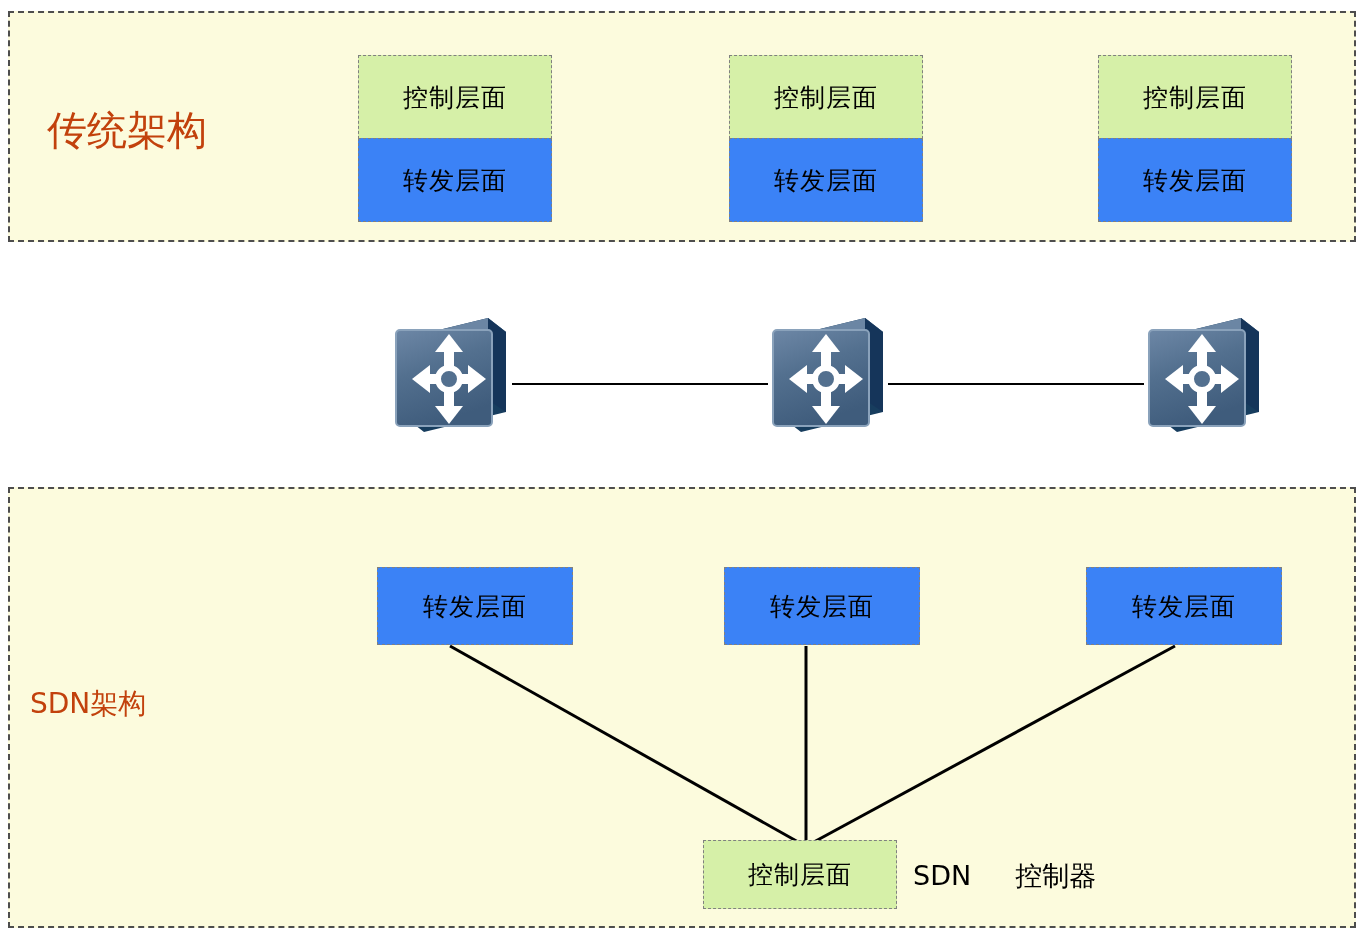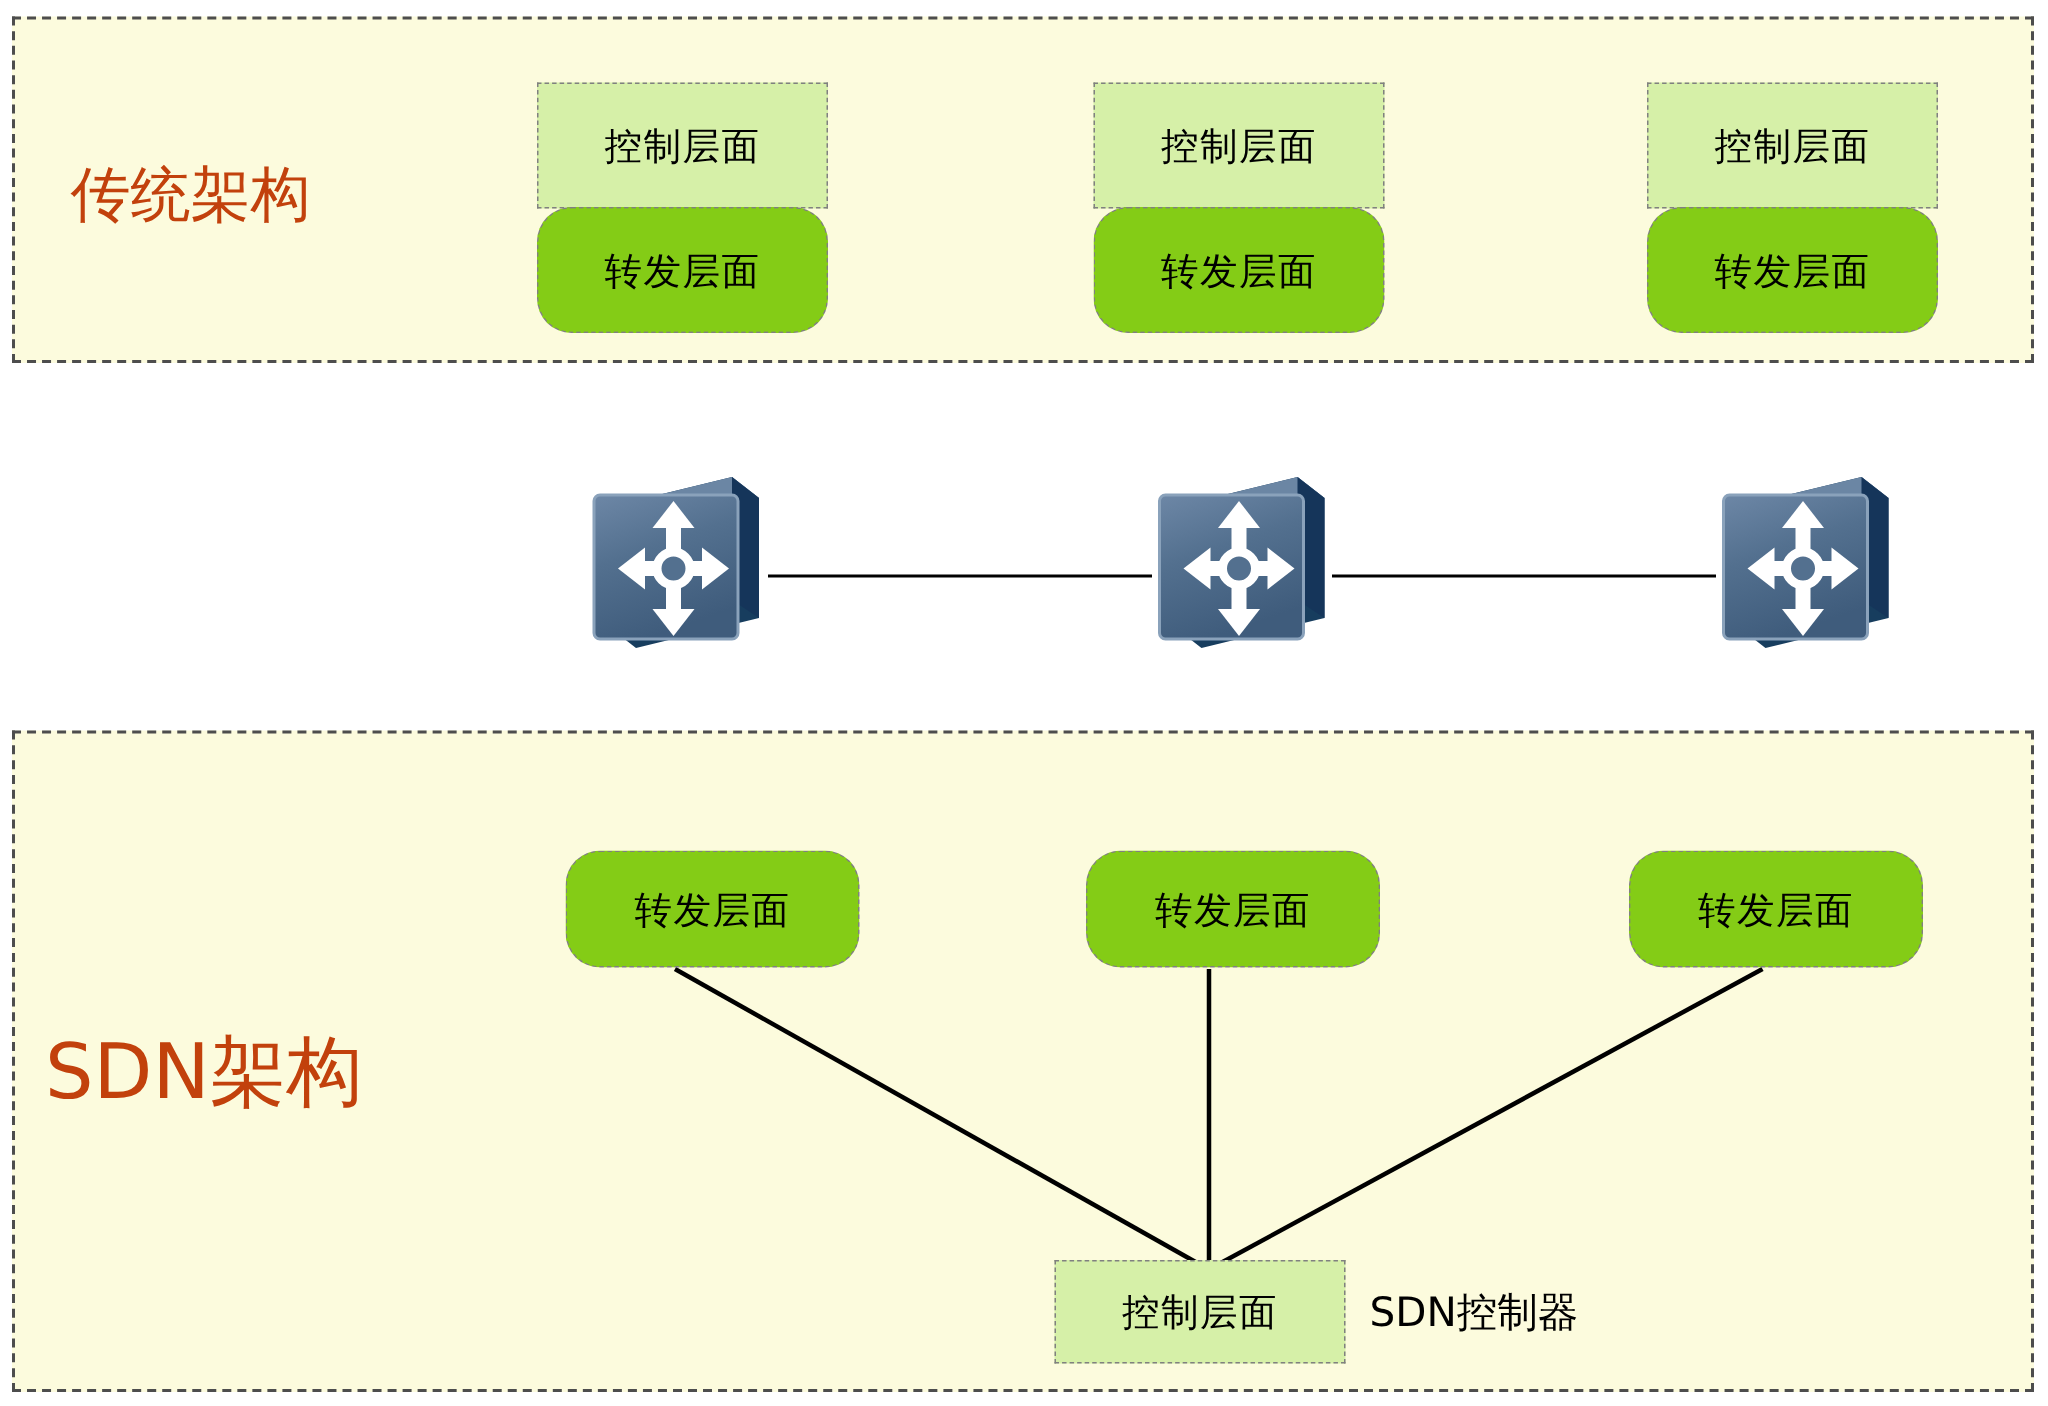--- a/index.html
+++ b/index.html
@@ -48,21 +48,21 @@
   }
   #label-traditional {
     left: 47px;
     top: 110px;
     font-family: "DejaVu Serif", serif;
     font-size: 40px;
   }
   #label-sdn {
     left: 30px;
     top: 690px;
-    font-size: 51px;
+    font-size: 28px;
   }
   #label-sdn .latin {
     font-family: "DejaVu Sans", sans-serif;
   }
   #label-sdn .cjk {
     font-family: "DejaVu Serif", serif;
   }
 
   
   .plane-box {
@@ -75,22 +75,21 @@
     font-family: "DejaVu Serif", serif;
     font-size: 25px;
     color: #000000;
     letter-spacing: 1px;
     white-space: nowrap;
   }
   .plane-control {
     background: #d6f0a8;
   }
   .plane-forward {
-    background: #84cc16;
-    border-radius: 23px;
+    background: #3b82f6;
   }
 
   
   .device-stack {
     position: absolute;
     width: 194px;
     height: 167px;
   }
   .device-stack .plane-box {
     left: 0;
@@ -124,21 +123,21 @@
   #label-controller {
     position: absolute;
     left: 913px;
     top: 862px;
     font-size: 27px;
     color: #000000;
     white-space: nowrap;
     line-height: 1;
   }
   #label-controller .latin { font-family: "DejaVu Sans", sans-serif; }
-  #label-controller .cjk { font-family: "DejaVu Serif", serif; }
+  #label-controller .cjk { font-family: "DejaVu Serif", serif; margin-left: 44px; }
 
   
   .switch-icon {
     position: absolute;
     width: 124px;
     height: 124px;
   }
   #switch-1 { left: 388px; top: 308px; }
   #switch-2 { left: 765px; top: 308px; }
   #switch-3 { left: 1141px; top: 308px; }

